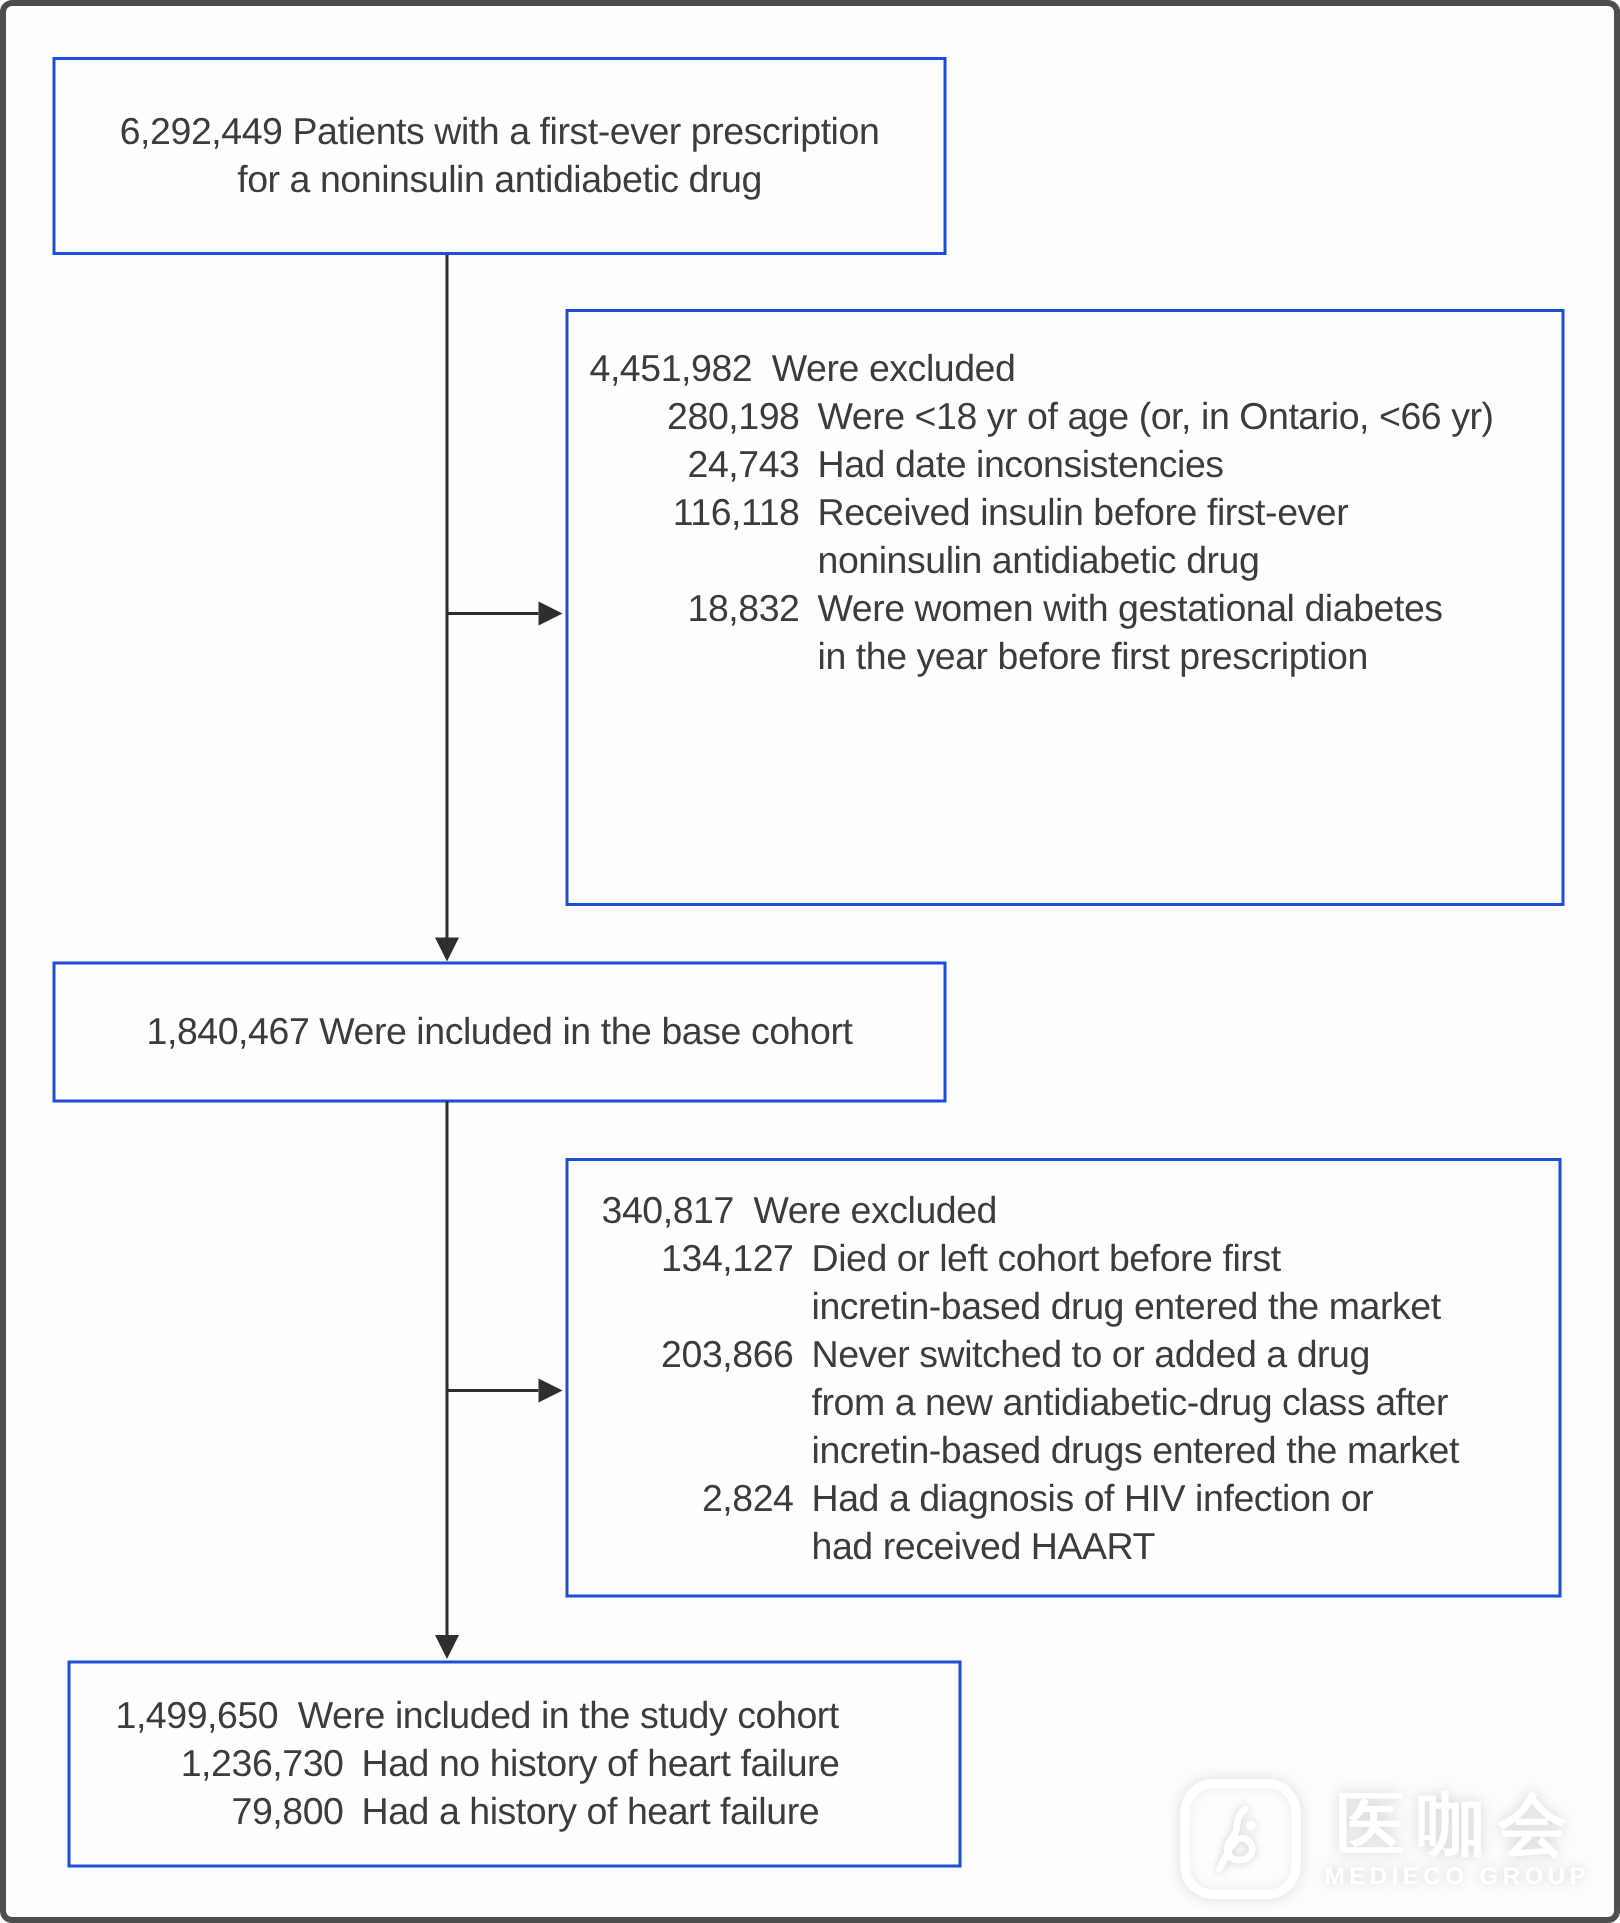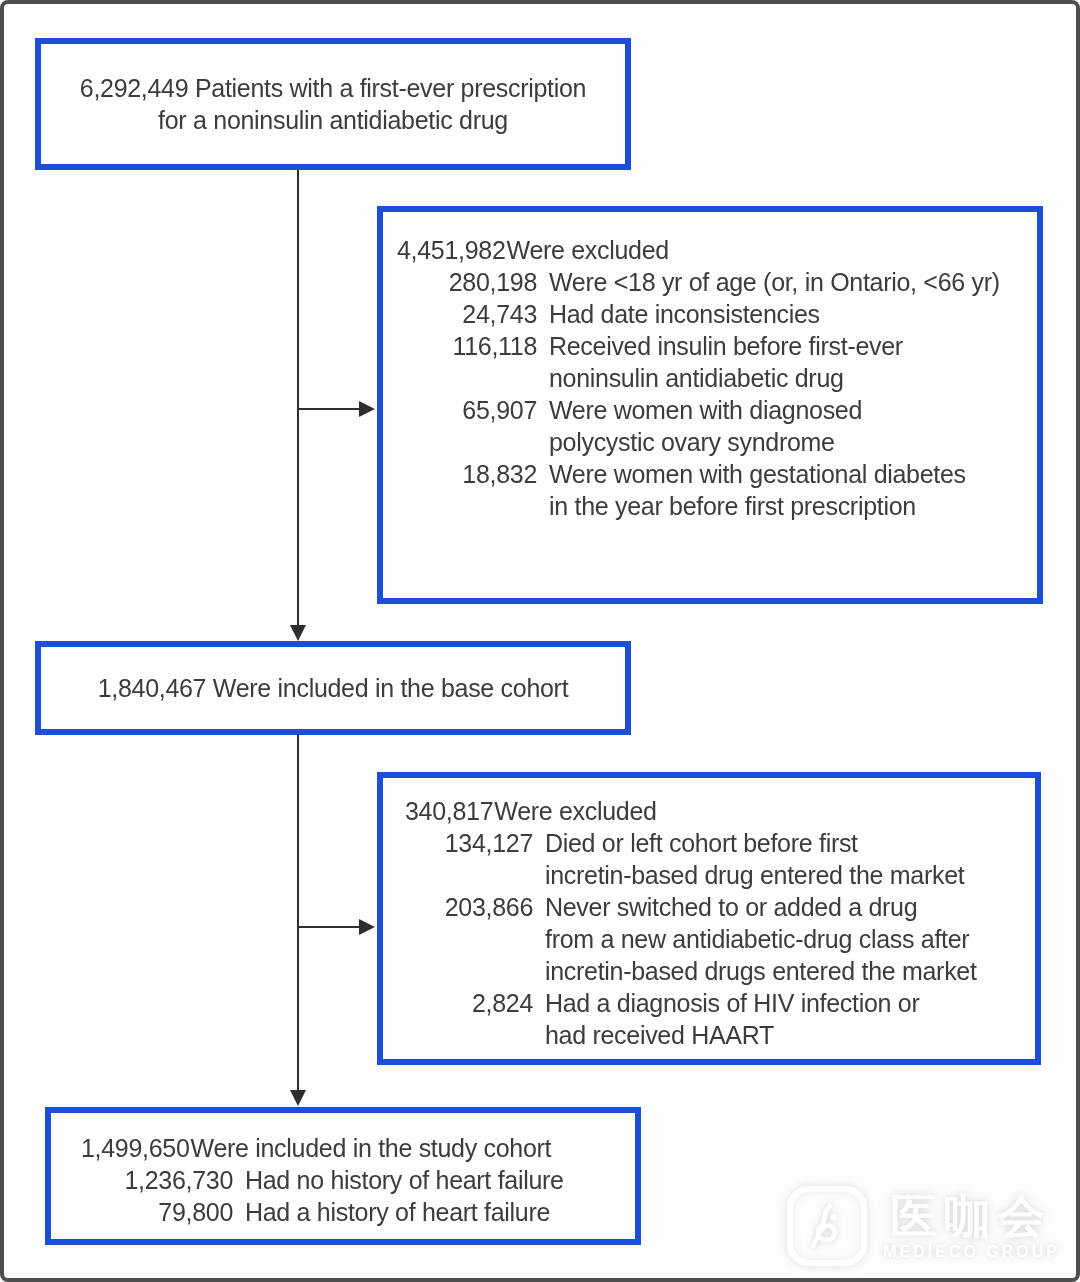--- a/index.html
+++ b/index.html
@@ -19,42 +19,42 @@
     border: 4px solid #4e4e4e;
     border-radius: 8px;
     box-sizing: border-box;
     pointer-events: none;
   }
 
   
   .node {
     position: absolute;
     background: #fefefe;
-    border: 6px solid #1d4ed8;
+    border: 2px solid #1d4ed8;
     box-sizing: border-box;
     font-size: 25px;
     line-height: 32px;
     letter-spacing: -0.3px;
   }
   .center-node {
     display: flex;
     align-items: center;
     justify-content: center;
     text-align: center;
   }
   .center-node .ctext { white-space: pre-line; }
 
   .top-box    { left: 35px;  top: 38px;   width: 596px; height: 132px; }
   .excl1-box  { left: 377px; top: 206px;  width: 666px; height: 398px; padding: 22px 8px 0 14px; }
   .base-box   { left: 35px;  top: 641px;  width: 596px; height: 94px;  }
   .excl2-box  { left: 377px; top: 772px;  width: 664px; height: 293px; padding: 17px 8px 0 22px; }
   .study-box  { left: 45px;  top: 1107px; width: 596px; height: 138px; padding: 19px 8px 0 30px; }
 
   .hdr { white-space: pre; }
-  .hdr .num { margin-right: 1px; }
+  .hdr .num { margin-right: 13px; }
   .row { display: flex; }
   .row .num { flex: none; text-align: right; white-space: pre; }
   .row .txt { margin-left: 12px; white-space: pre; }
   .excl1-box .row .num { width: 140px; }
   .excl2-box .row .num { width: 128px; }
   .study-box .row .num { width: 152px; }
 
   
   .line { position: absolute; background: #2e2e2e; }
   .v1 { left: 297px; top: 170px; width: 2px; height: 456px; }
@@ -138,25 +138,20 @@
     <div class="row">
       <span class="num">24,743</span>
       <span class="txt">Had date inconsistencies</span>
     </div>
     <div class="row">
       <span class="num">116,118</span>
       <span class="txt">Received insulin before first-ever
 noninsulin antidiabetic drug</span>
     </div>
     <div class="row">
-      <span class="num">65,907</span>
-      <span class="txt">Were women with diagnosed
-polycystic ovary syndrome</span>
-    </div>
-    <div class="row">
       <span class="num">18,832</span>
       <span class="txt">Were women with gestational diabetes
 in the year before first prescription</span>
     </div>
   </div>
 
   <div class="node base-box center-node">
     <span class="ctext">1,840,467 Were included in the base cohort</span>
   </div>
 

